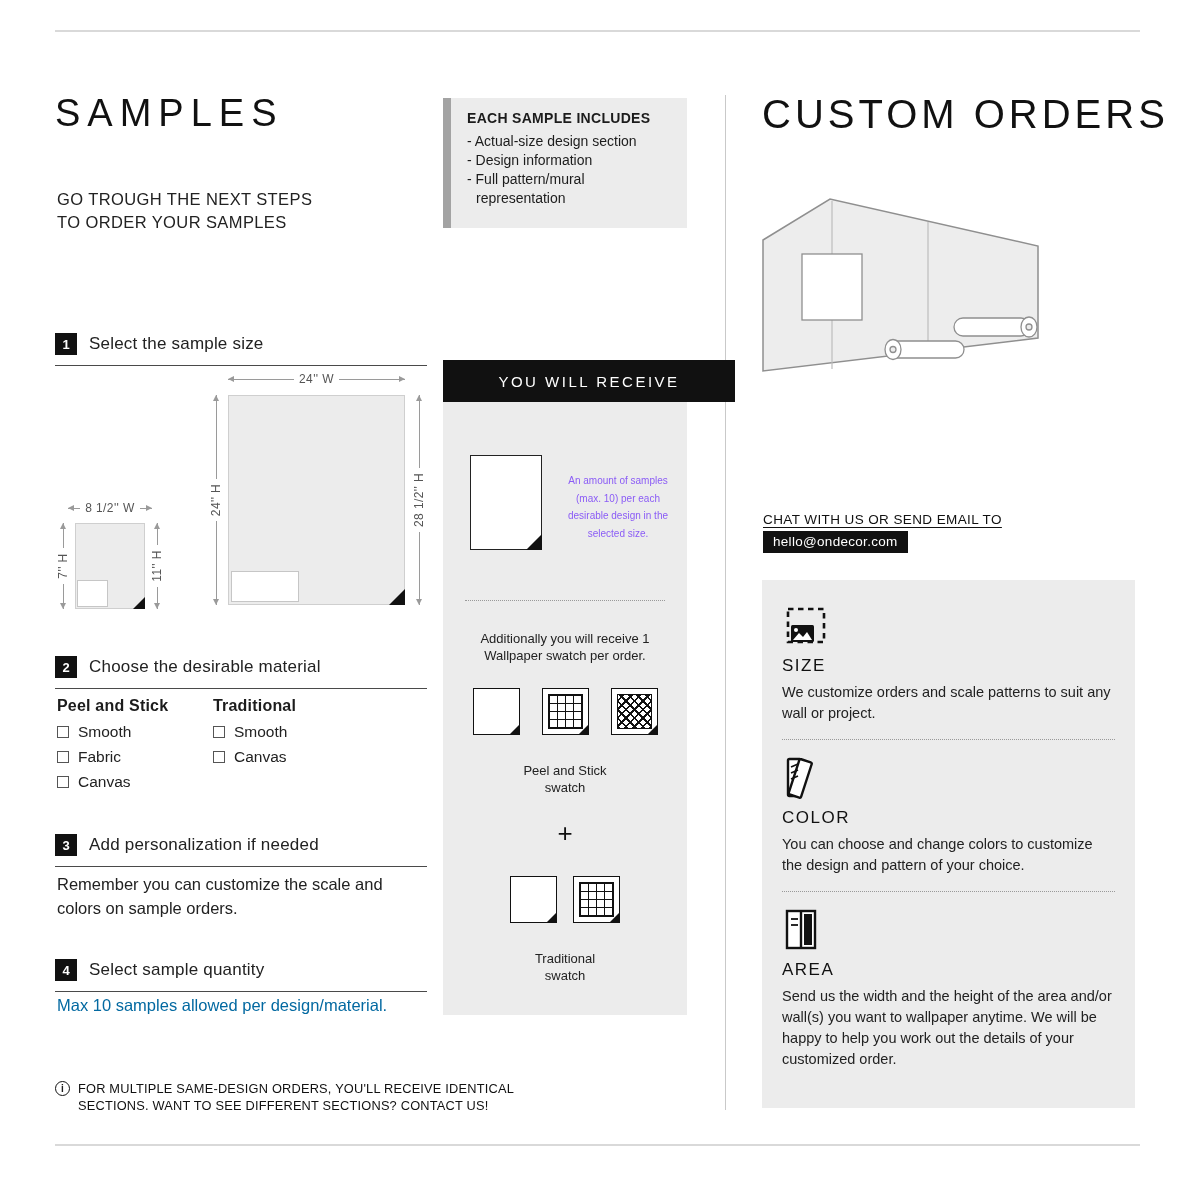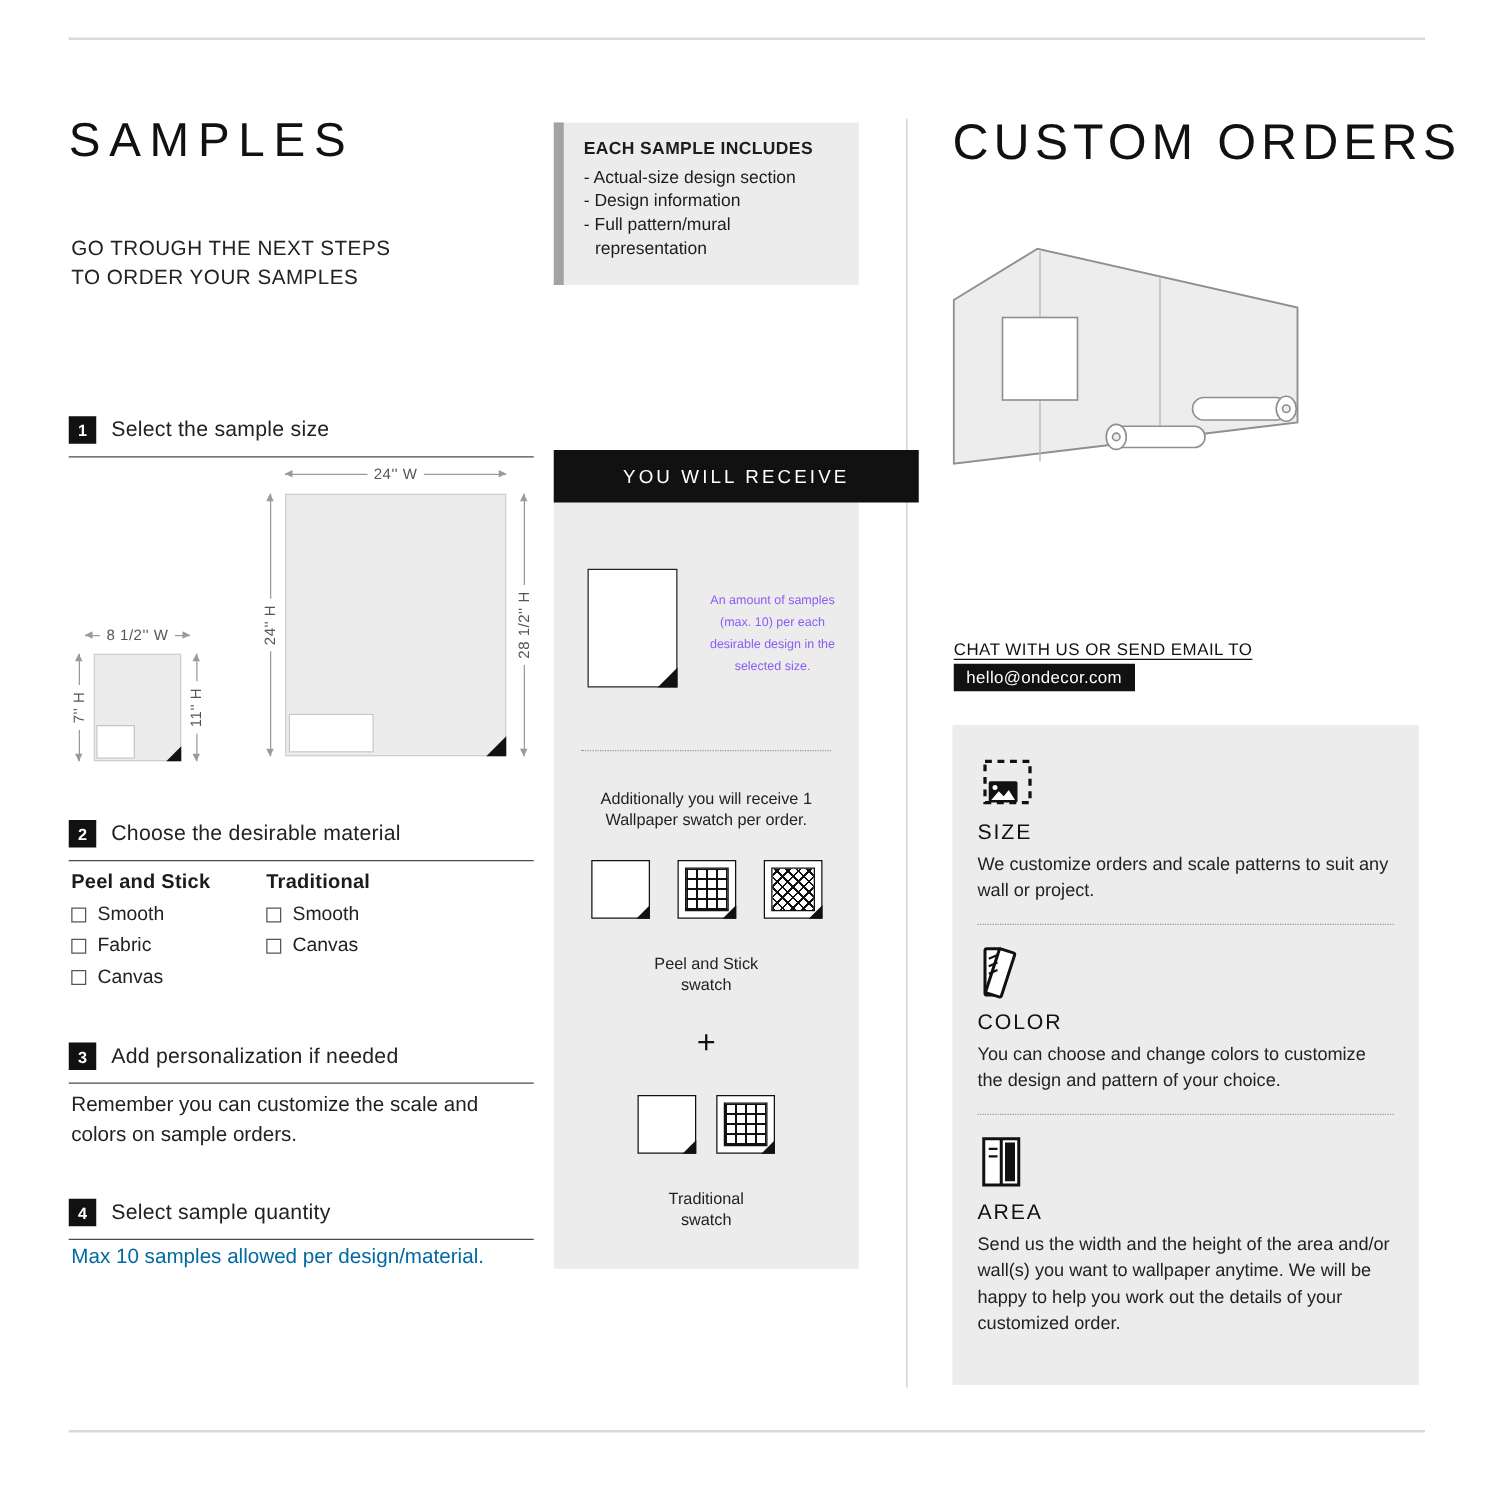--- a/index.html
+++ b/index.html
@@ -225,20 +225,24 @@
     <span class="step-label">Add personalization if needed</span>
   </div>
   <div class="step3-text">Remember you can customize the scale and colors on sample orders.</div>
 
   <div class="step-header step4">
     <span class="step-num">4</span>
     <span class="step-label">Select sample quantity</span>
   </div>
   <div class="step4-text">Max 10 samples allowed per design/material.</div>
 
+  <div class="footnote">
+    <span class="info-icon"></span>
+    <span class="footnote-text">FOR MULTIPLE SAME-DESIGN ORDERS, YOU'LL RECEIVE IDENTICAL SECTIONS. WANT TO SEE DIFFERENT SECTIONS? CONTACT US!</span>
+  </div>
 
   <div class="receive-panel">
     <div class="receive-header">YOU WILL RECEIVE</div>
     <div class="sample-sheet">
       <div class="fold"></div>
     </div>
     <div class="sample-text">An amount of samples (max. 10) per each desirable design in the selected size.</div>
     <div class="dotted-mid"></div>
     <div class="additional-text">Additionally you will receive 1 Wallpaper swatch per order.</div>
 

